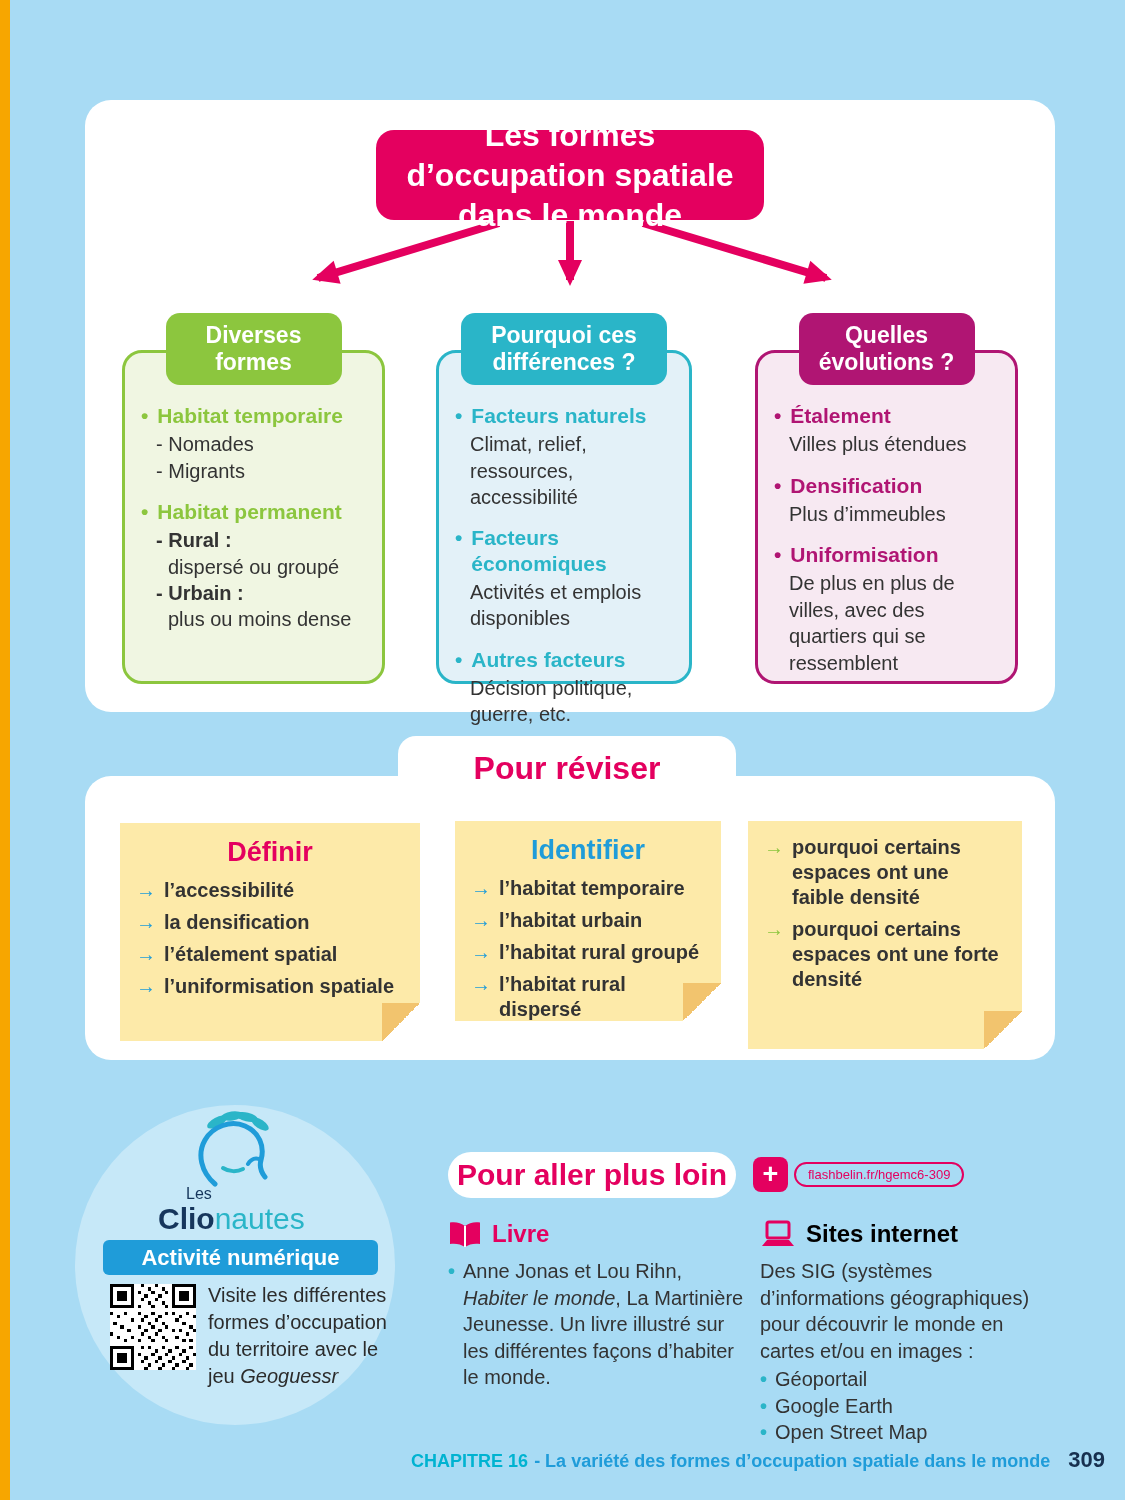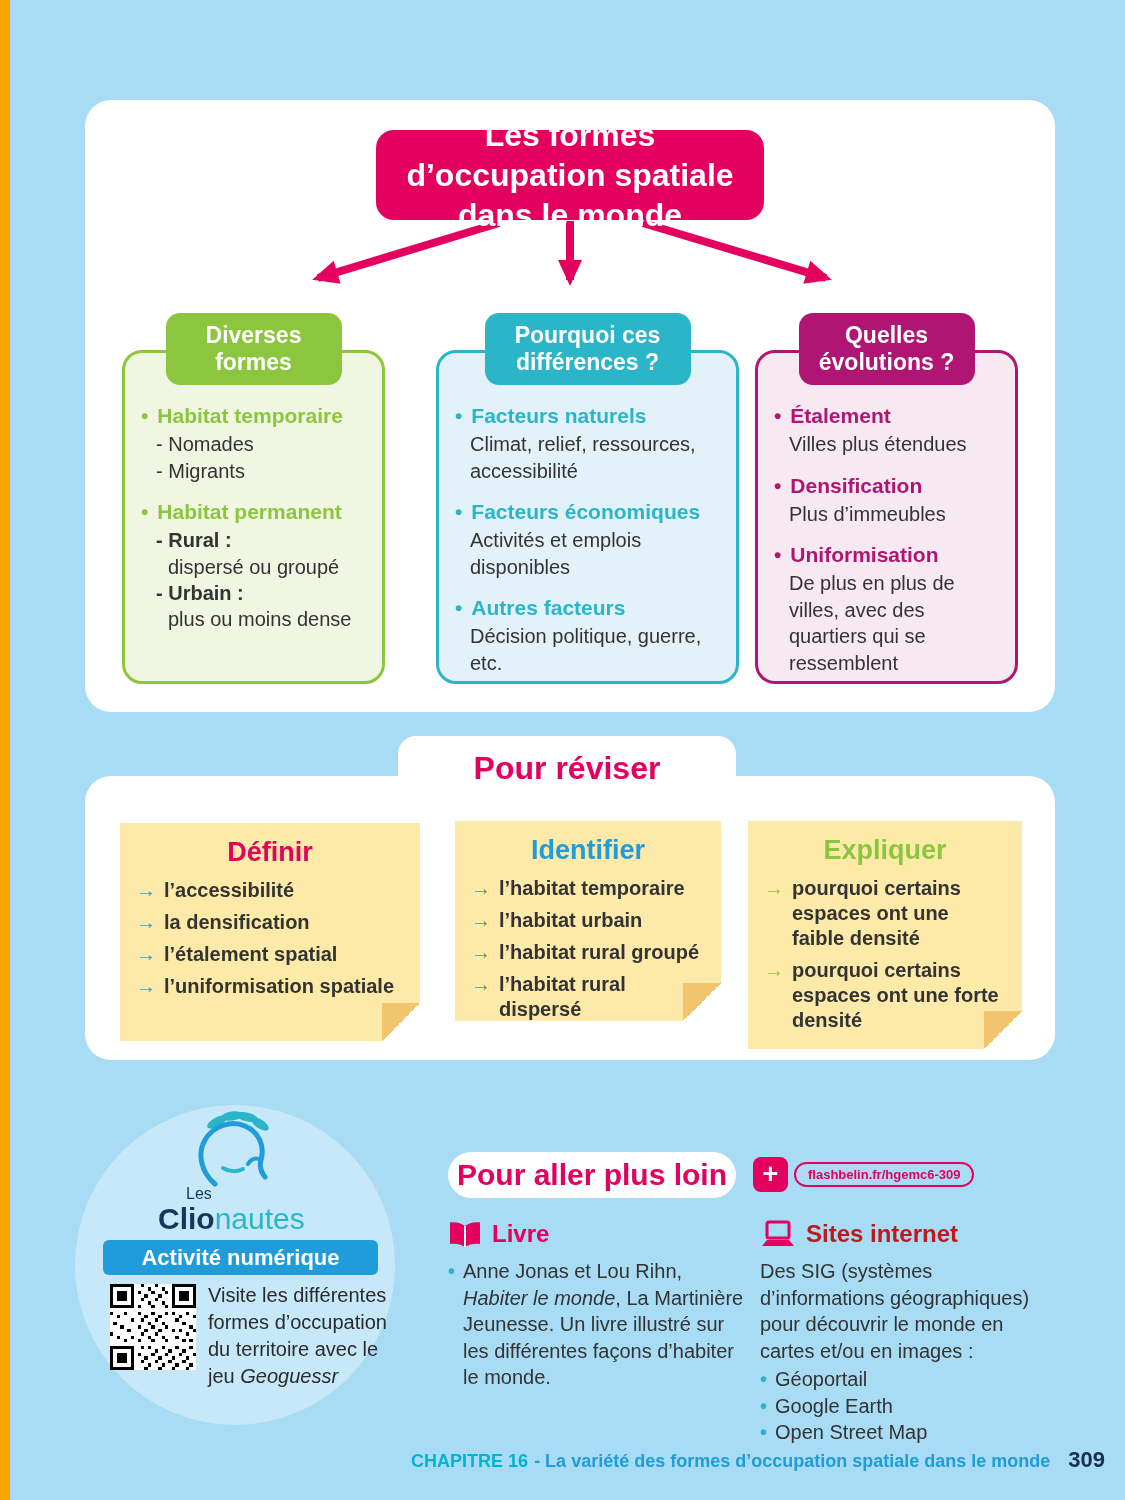--- a/index.html
+++ b/index.html
@@ -19,21 +19,21 @@
   .tab h1 { font-size:32px; font-weight:bold; color:#e4005f; }
 
   .root-box { position:absolute; left:376px; top:130px; width:388px; height:90px; background:#e4005f;
     border-radius:18px; color:#fff; font-weight:bold; font-size:32px; line-height:1.25;
     display:flex; align-items:center; justify-content:center; text-align:center; z-index:4; padding:0 20px; }
 
   .arrows { position:absolute; left:0; top:218px; width:1125px; height:92px; }
 
   .col { position:absolute; top:350px; height:334px; border-radius:20px; border-style:solid; border-width:3px; }
   .col1 { left:122px; width:263px; background:#f0f6e2; border-color:#8cc63e; }
-  .col2 { left:436px; width:303px; background:#e3f1f8; border-color:#2ab5c8; }
+  .col2 { left:436px; width:256px; background:#e3f1f8; border-color:#2ab5c8; }
   .col3 { left:755px; width:263px; background:#f7e9f2; border-color:#b01573; }
   .col-header { position:absolute; top:-40px; left:50%; transform:translateX(-50%);
     border-radius:14px; color:#fff; font-weight:bold; font-size:23px; text-align:center;
     padding:9px 12px; line-height:1.18; }
   .col1 .col-header { background:#8cc63e; width:176px; }
   .col2 .col-header { background:#2ab5c8; width:206px; }
   .col3 .col-header { background:#b01573; width:176px; }
   .col-body { padding:50px 14px 10px 16px; }
 
   .item { margin-bottom:15px; }
@@ -69,25 +69,25 @@
     border-radius:6px; color:#fff; font-weight:bold; font-size:22px; display:flex; align-items:center; justify-content:center; }
   .qr { position:absolute; left:110px; top:1284px; width:86px; height:86px; background:#fff; }
   .activity-text { position:absolute; left:208px; top:1282px; width:188px; font-size:20px; color:#2b2b2b; line-height:1.35; }
 
   .tab-further { left:448px; top:1152px; width:288px; height:46px; border-radius:23px; }
   .tab-further h1 { font-size:30px; }
   .flash { position:absolute; left:753px; top:1157px; display:flex; align-items:center; gap:6px; }
   .flash-ico { width:35px; height:35px; background:#e4005f; border-radius:8px; color:#fff; font-size:27px;
     font-weight:bold; display:flex; align-items:center; justify-content:center; }
   .flash-pill { border:2px solid #e4005f; border-radius:13px; padding:3px 12px; font-size:13px;
-    font-weight:bold; color:#e4005f; text-decoration:none; }
+    font-weight:normal; color:#e4005f; text-decoration:none; }
 
   .res-head { position:absolute; display:flex; align-items:center; gap:10px; font-size:24px; font-weight:bold; }
   .res-head-book { left:448px; top:1220px; color:#e4005f; }
-  .res-head-sites { left:760px; top:1220px; color:#b91c1c; }
+  .res-head-sites { left:760px; top:1220px; color:#000000; }
   .flow { position:absolute; font-size:20px; color:#333; line-height:1.33; }
   .flow-book { left:448px; top:1258px; width:298px; display:flex; gap:8px; }
   .flow-sites { left:760px; top:1258px; width:300px; }
   .dot-teal { color:#2ab5c8; font-weight:bold; }
   .site-list { list-style:none; margin-top:2px; }
   .site-list li { display:flex; gap:8px; line-height:1.32; }
 
   .footer { position:absolute; left:0; top:1447px; width:1105px; display:flex; justify-content:flex-end;
     align-items:baseline; gap:6px; font-size:18px; font-weight:bold; }
   .f-label { color:#00b3d1; }
@@ -240,21 +240,20 @@
       <span class="note-arrow">→</span>
       <span>l’habitat rural groupé</span>
     </div>
     <div class="note-item">
       <span class="note-arrow">→</span>
       <span>l’habitat rural dispersé</span>
     </div>
   </div>
 
   <div class="note note3">
-    <h2>Expliquer</h2>
     <div class="note-item">
       <span class="note-arrow">→</span>
       <span>pourquoi certains espaces ont une faible densité</span>
     </div>
     <div class="note-item">
       <span class="note-arrow">→</span>
       <span>pourquoi certains espaces ont une forte densité</span>
     </div>
   </div>
 

